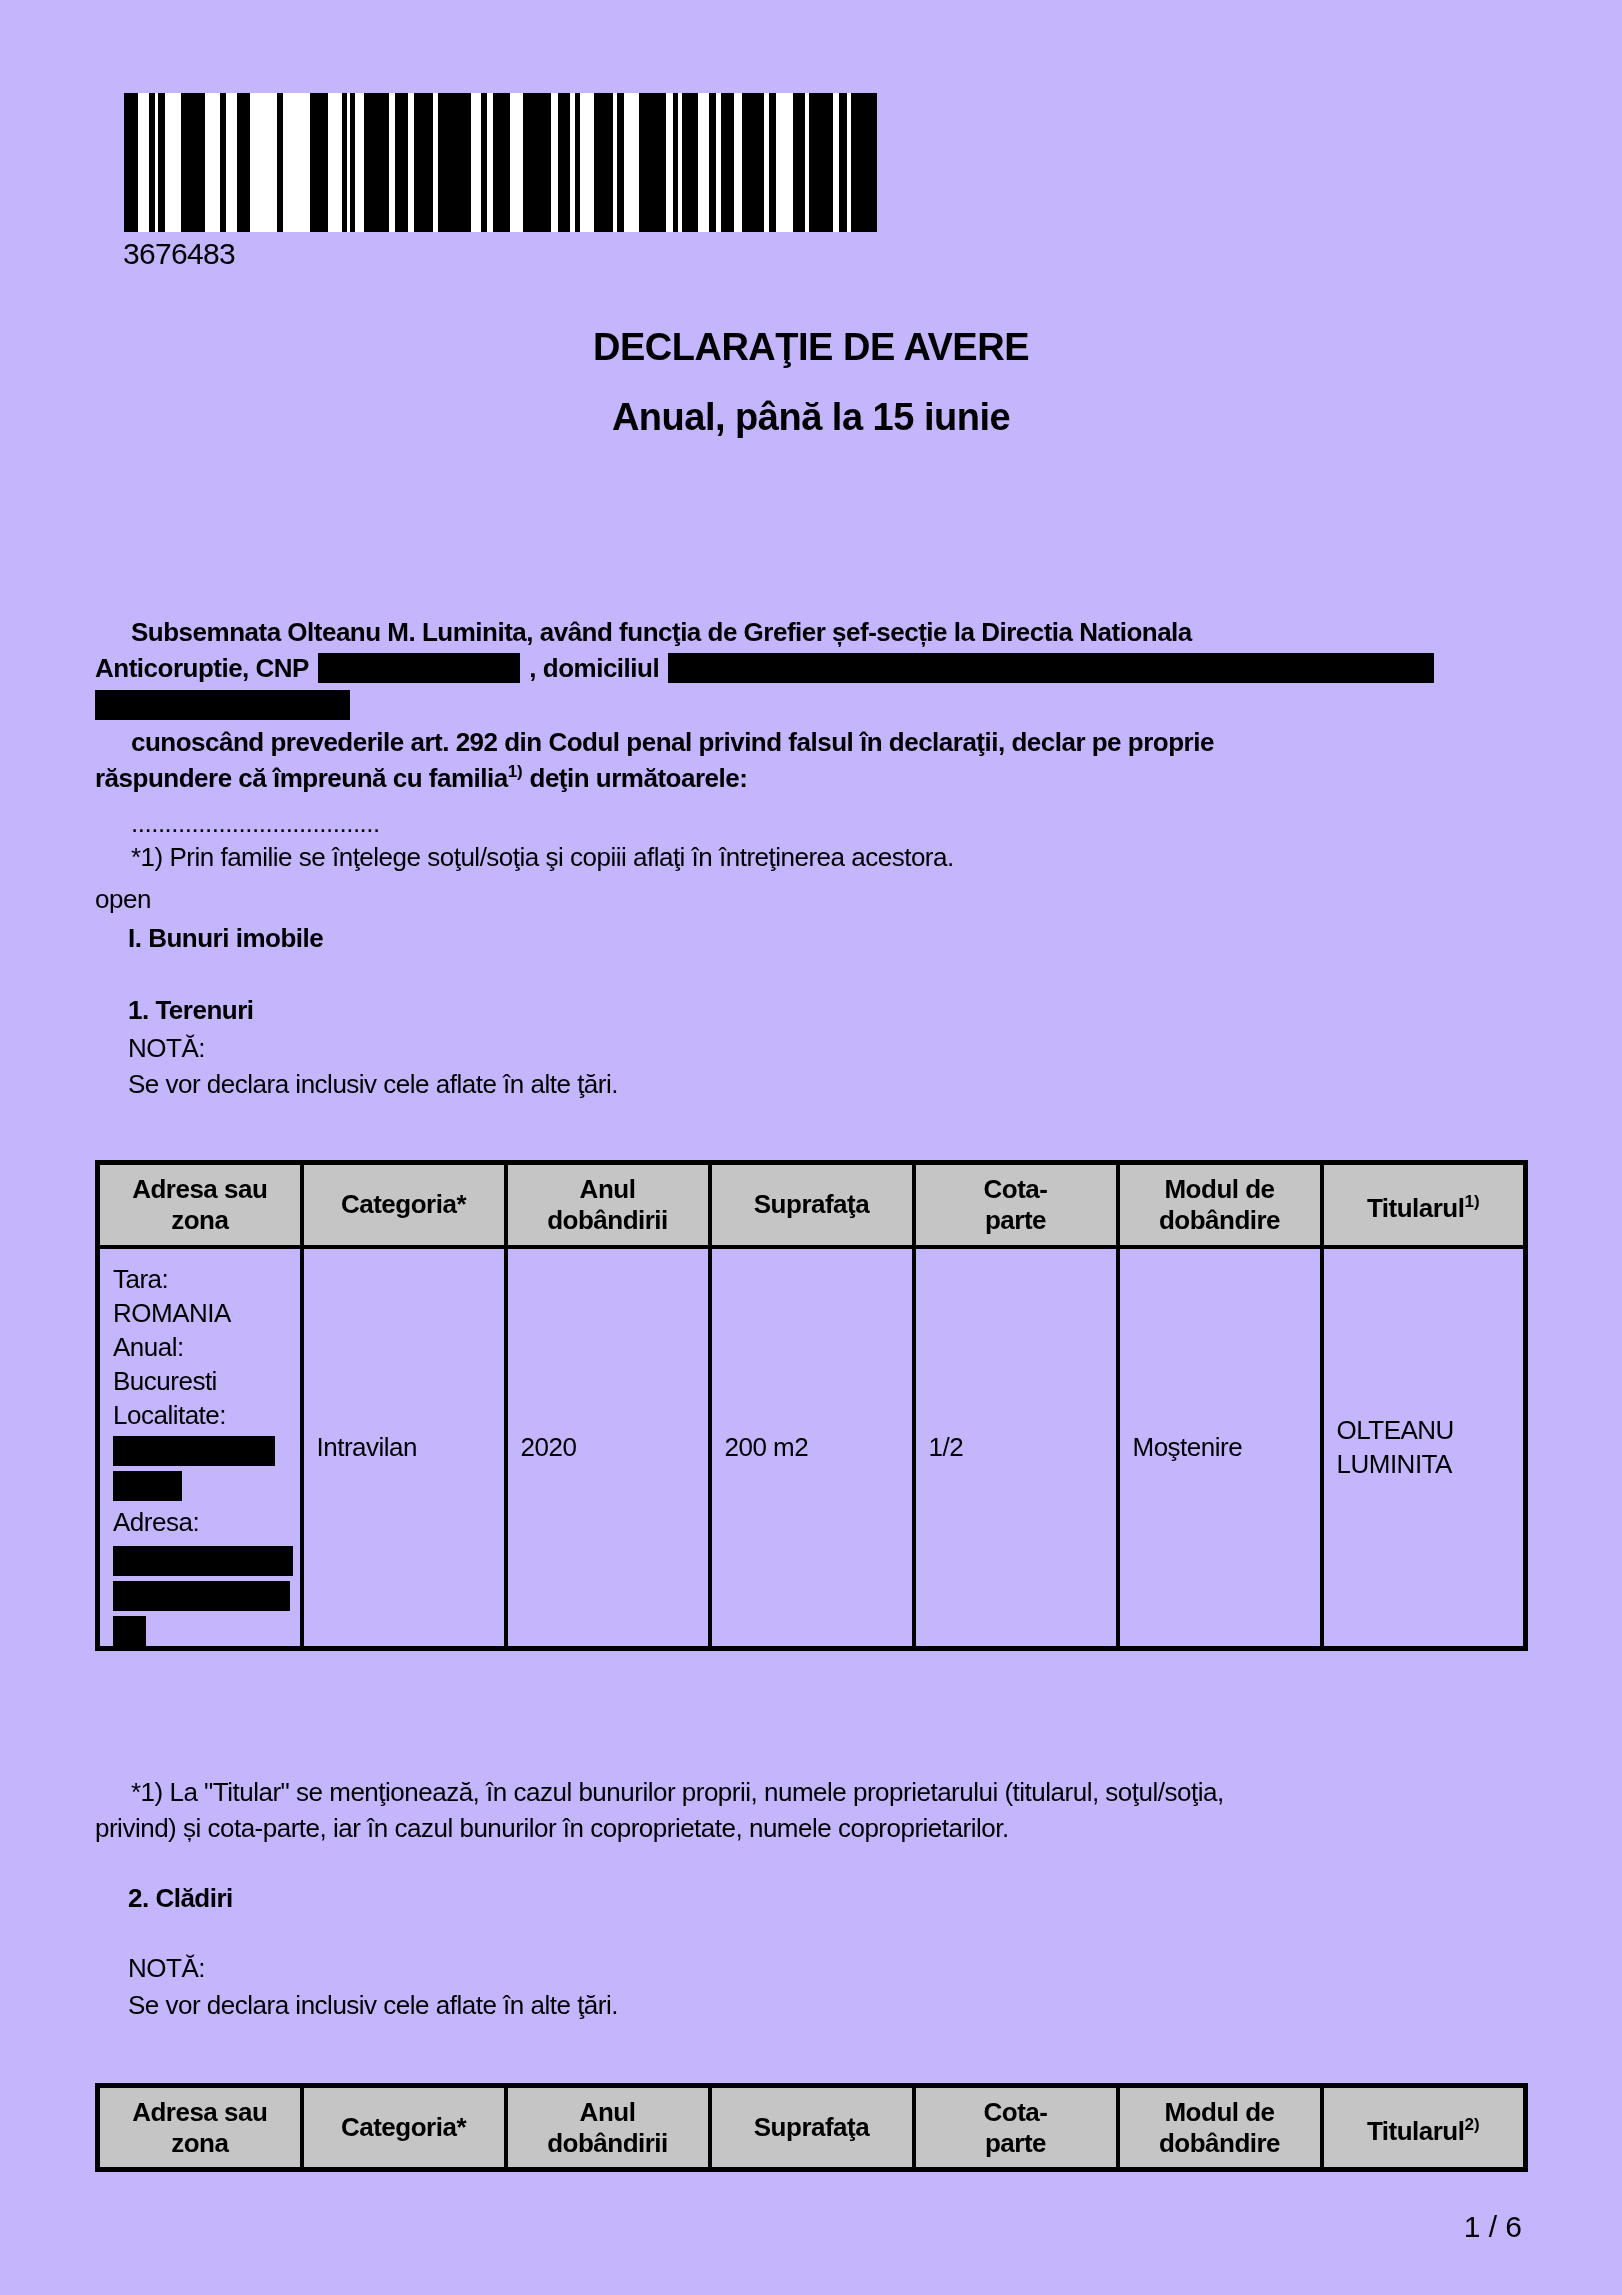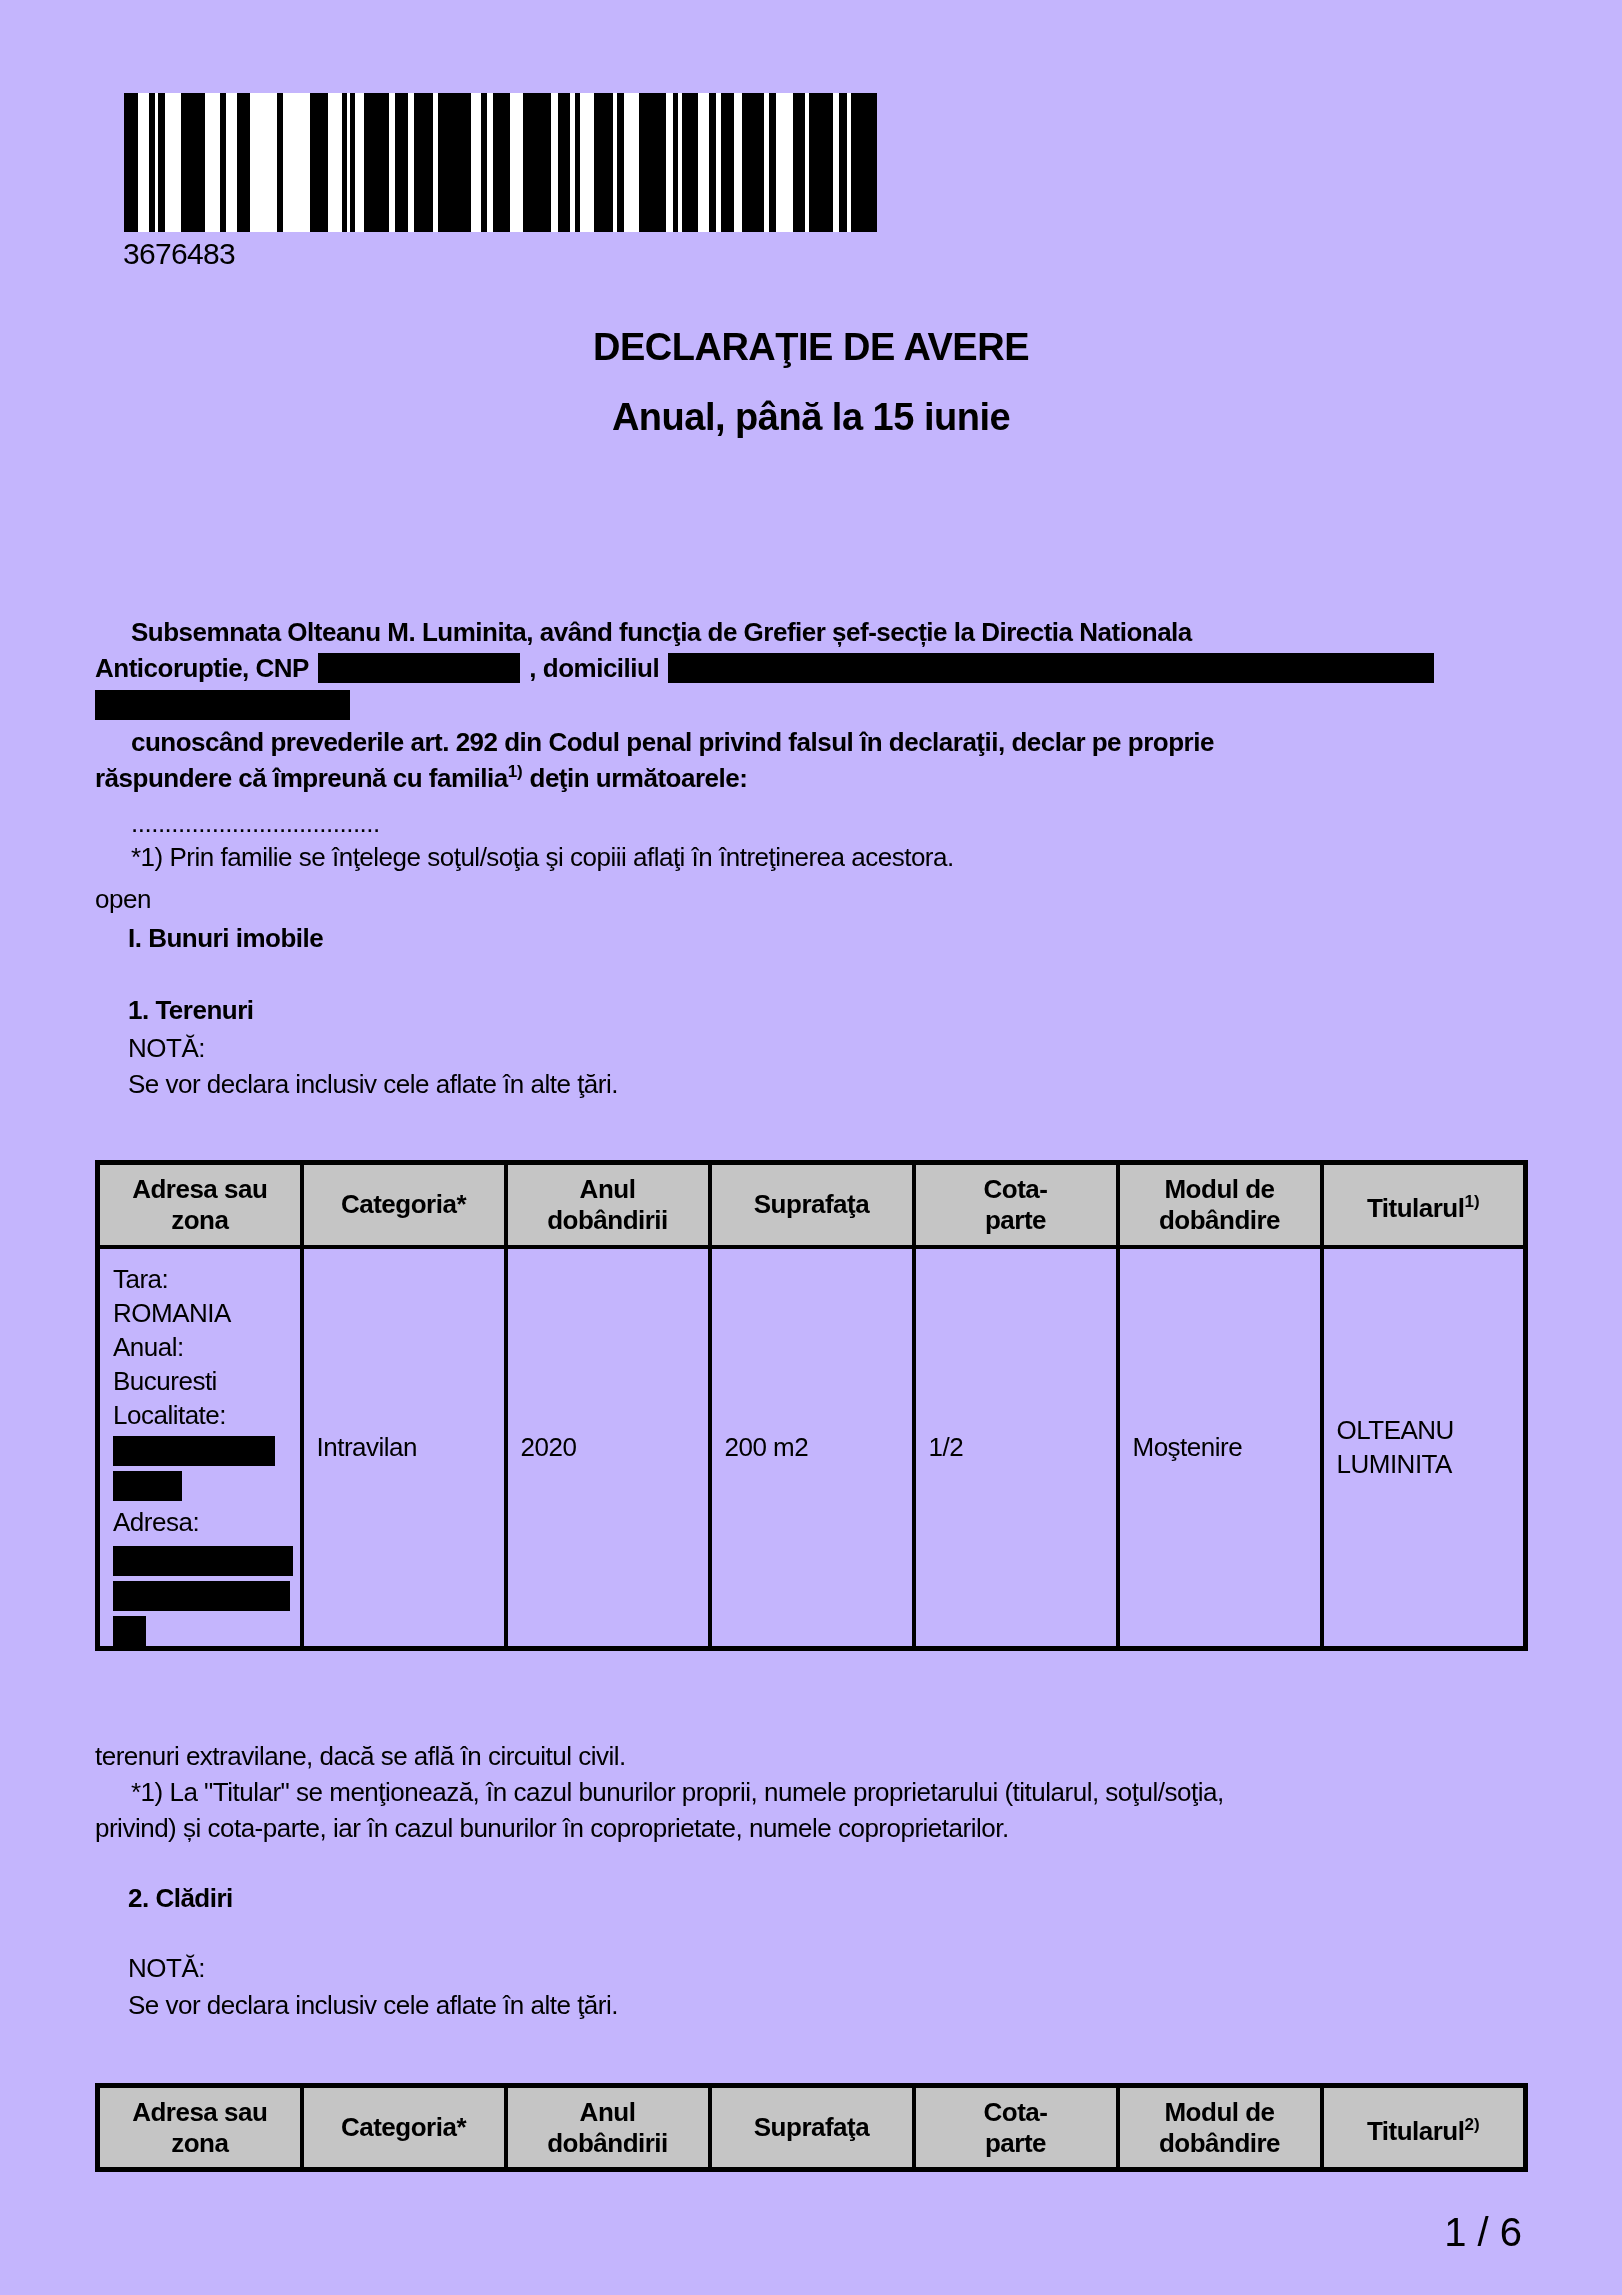--- a/index.html
+++ b/index.html
@@ -69,21 +69,21 @@
   .addr-line { line-height:34px; }
   .rbox { background:#000; height:30px; margin-top:4.6px; }
   .rbox.w1 { width:162px; }
   .rbox.w2 { width:69px; }
   .rbox.w3 { width:180px; }
   .rbox.w4 { width:177px; }
   .rbox.w5 { width:33px; }
   
   .pagenum {
     position:absolute; top:2210px; left:1371px; width:151px;
-    text-align:right; font-size:40px; letter-spacing:0;
+    text-align:right; font-size:30px; letter-spacing:0;
   }
 </style>
 </head>
 <body>
 
 <div class="page">
 
   <div class="barcode">
       <div class="bar" style="flex-grow: 22;"></div>
       <div class="gap" style="flex-grow: 16;"></div>
@@ -224,21 +224,20 @@
       <td>Intravilan</td>
       <td>2020</td>
       <td>200 m2</td>
       <td>1/2</td>
       <td>Moştenire</td>
       <td>OLTEANU LUMINITA</td>
     </tr>
   </tbody>
     </table>
 
-  <div class="ln" style="top:1739px">terenuri extravilane, dacă se află în circuitul civil.</div>
   <div class="ln ind55" style="top:1775px">*1) La "Titular" se menţionează, în cazul bunurilor proprii, numele proprietarului (titularul, soţul/soţia,</div>
   <div class="ln" style="top:1811px">privind) și cota-parte, iar în cazul bunurilor în coproprietate, numele coproprietarilor.</div>
 
   <div class="ln b ind50" style="top:1881px">2. Clădiri</div>
   <div class="ln ind50" style="top:1951px">NOTĂ:</div>
   <div class="ln ind50" style="top:1988px">Se vor declara inclusiv cele aflate în alte ţări.</div>
 
   <table class="doc-table" style="top:2083px">
     <tbody>
         <tr>

